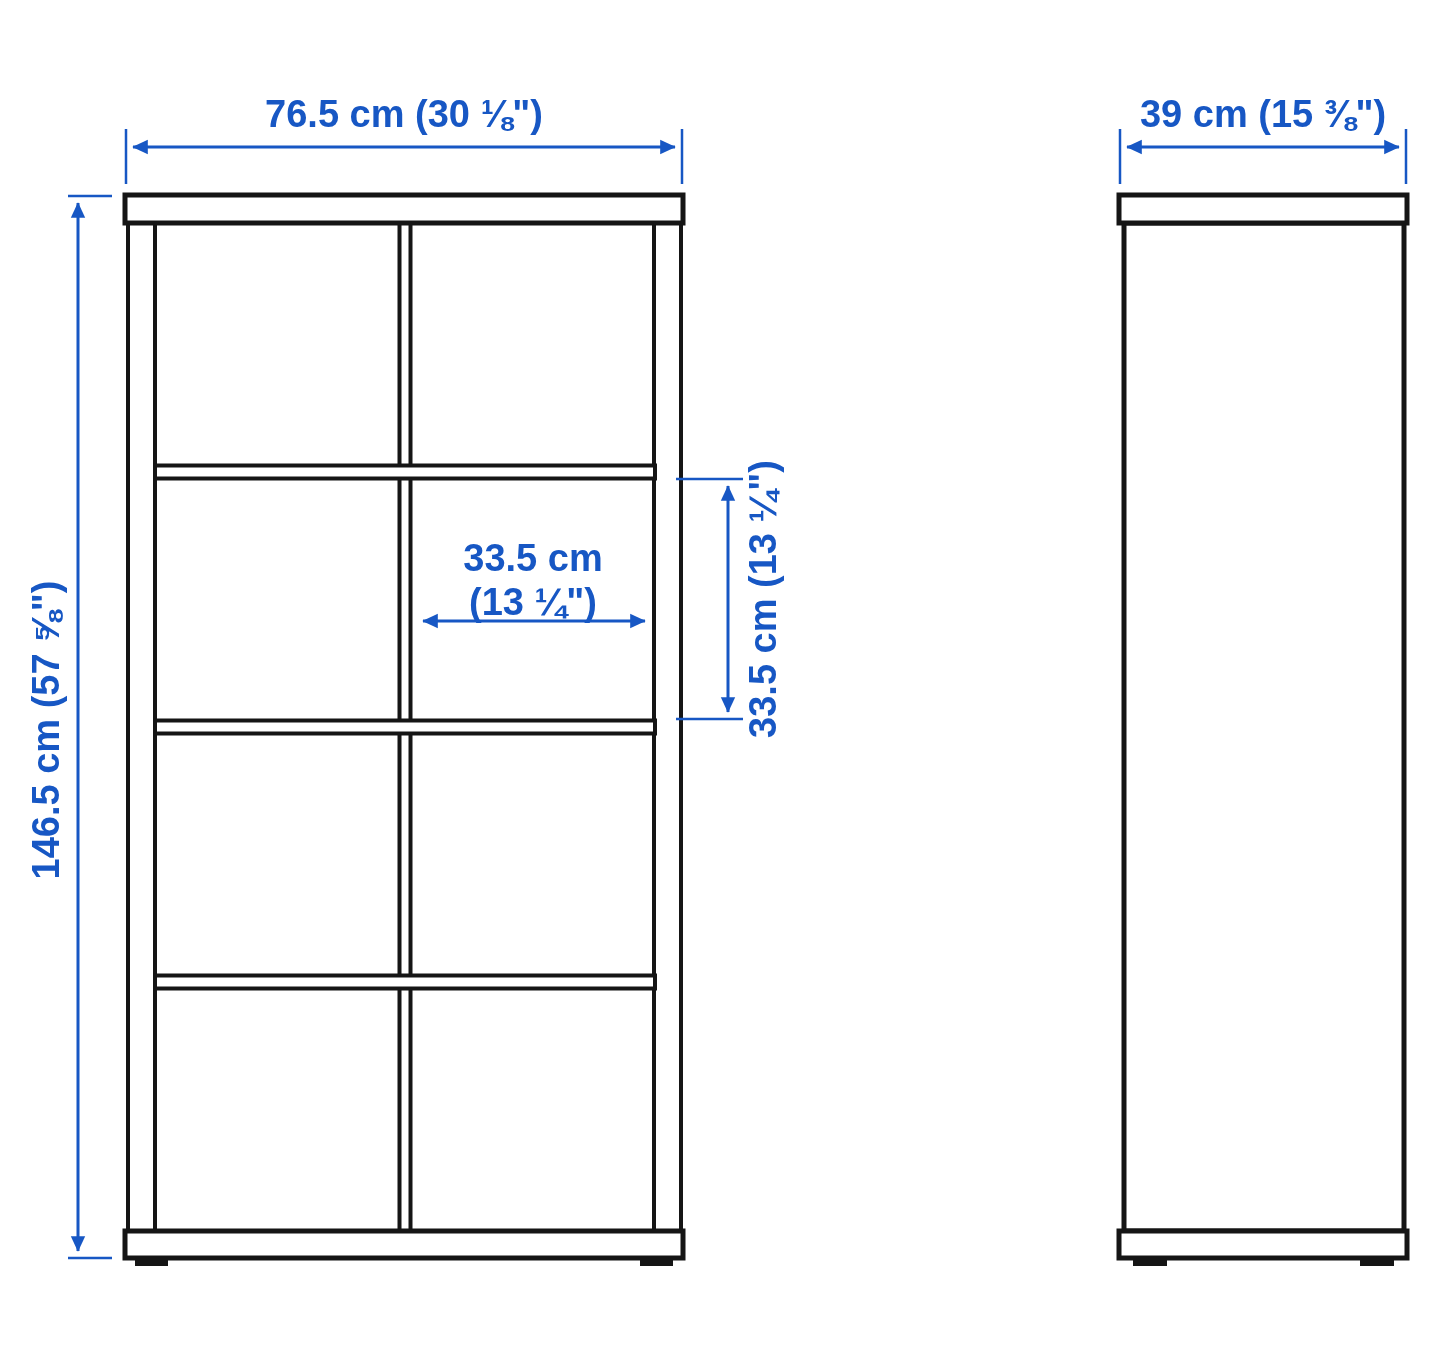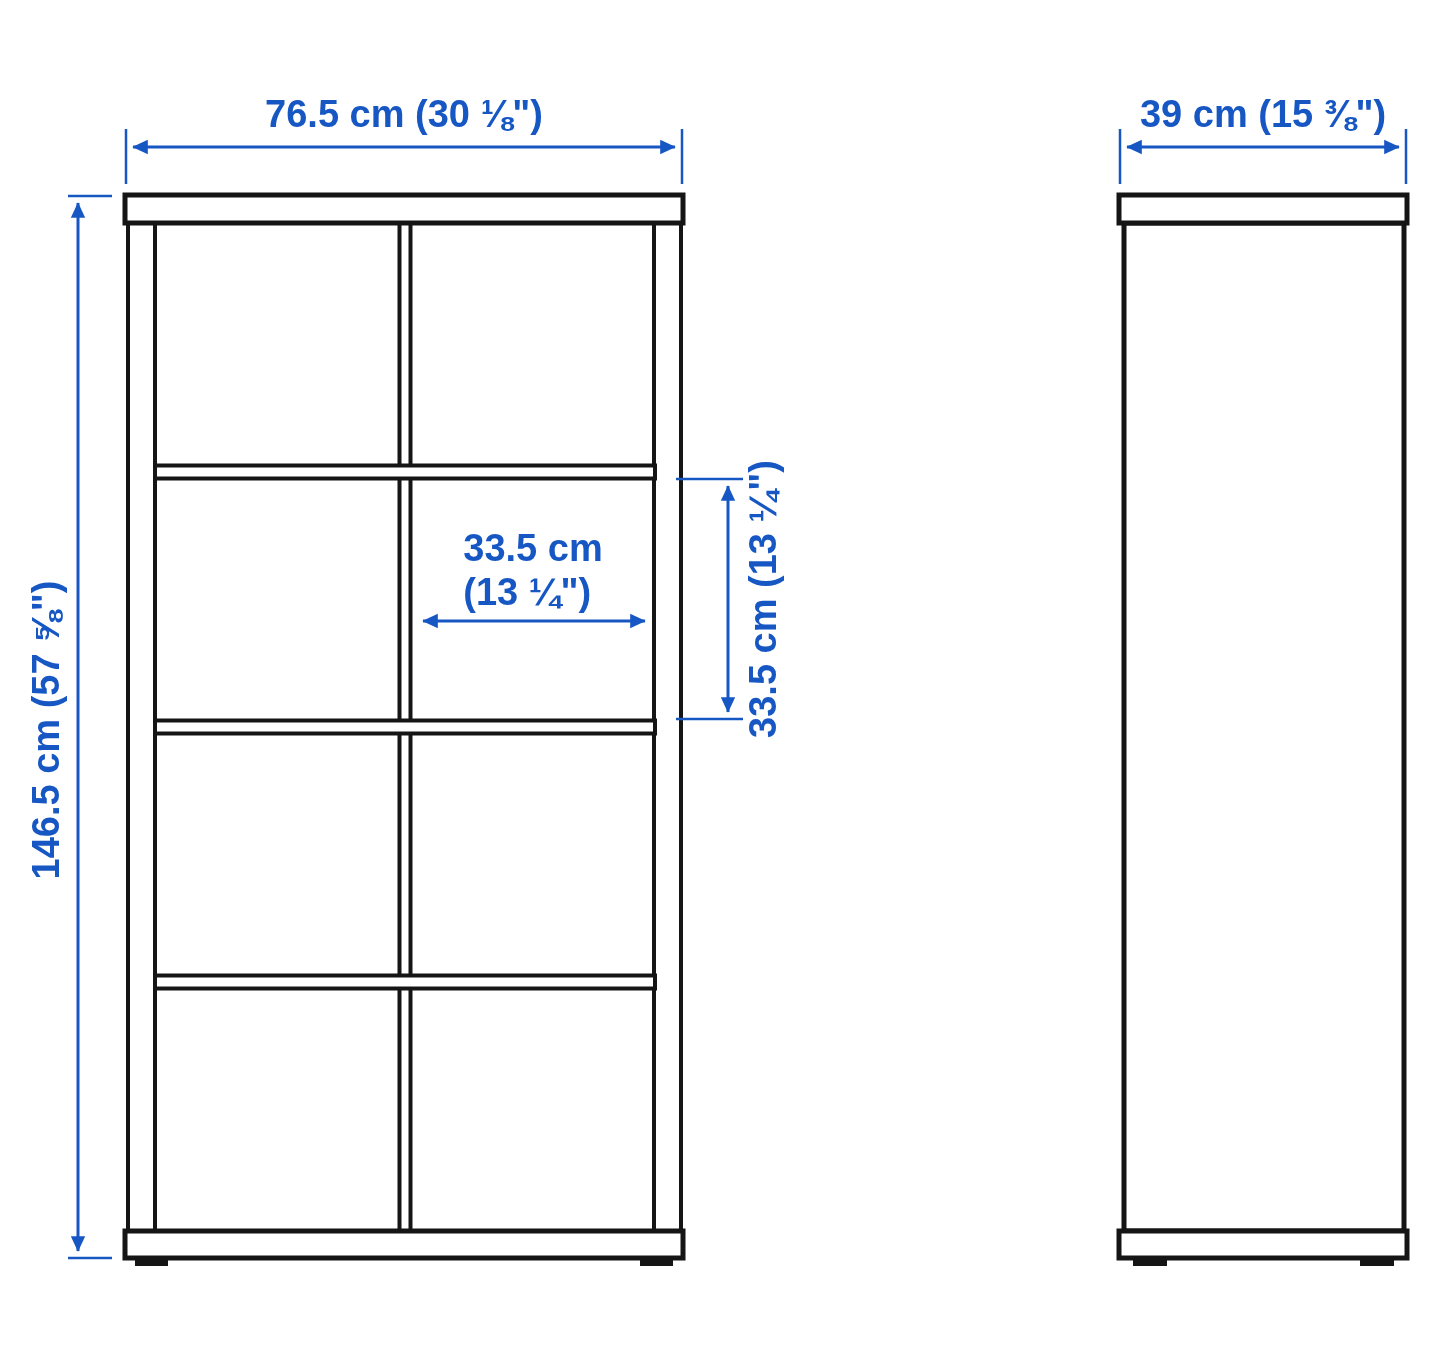--- a/index.html
+++ b/index.html
@@ -15,21 +15,21 @@
     position:absolute;
     font-family:"Liberation Sans",sans-serif;
     font-weight:700;
     font-size:38px;
     line-height:44px;
     color:#1757c4;
     white-space:nowrap;
   }
   .ctr{transform:translateX(-50%);}
   .rot{transform:translate(-50%,-50%) rotate(-90deg);}
-  .two-line{}
+  .two-line{text-align:center;margin-top:10px;}
 </style>
 </head>
 <body>
 
 <div class="stage">
 
   <svg width="1440" height="1369" viewBox="0 0 1440 1369">
     <defs>
       <marker id="arr" viewBox="0 0 10 10" refX="9.5" refY="5" markerWidth="6.5" markerHeight="5.2" orient="auto-start-reverse" markerUnits="strokeWidth">
         <path d="M0,0.4 L10,5 L0,9.6 z" fill="#1757c4"></path>

